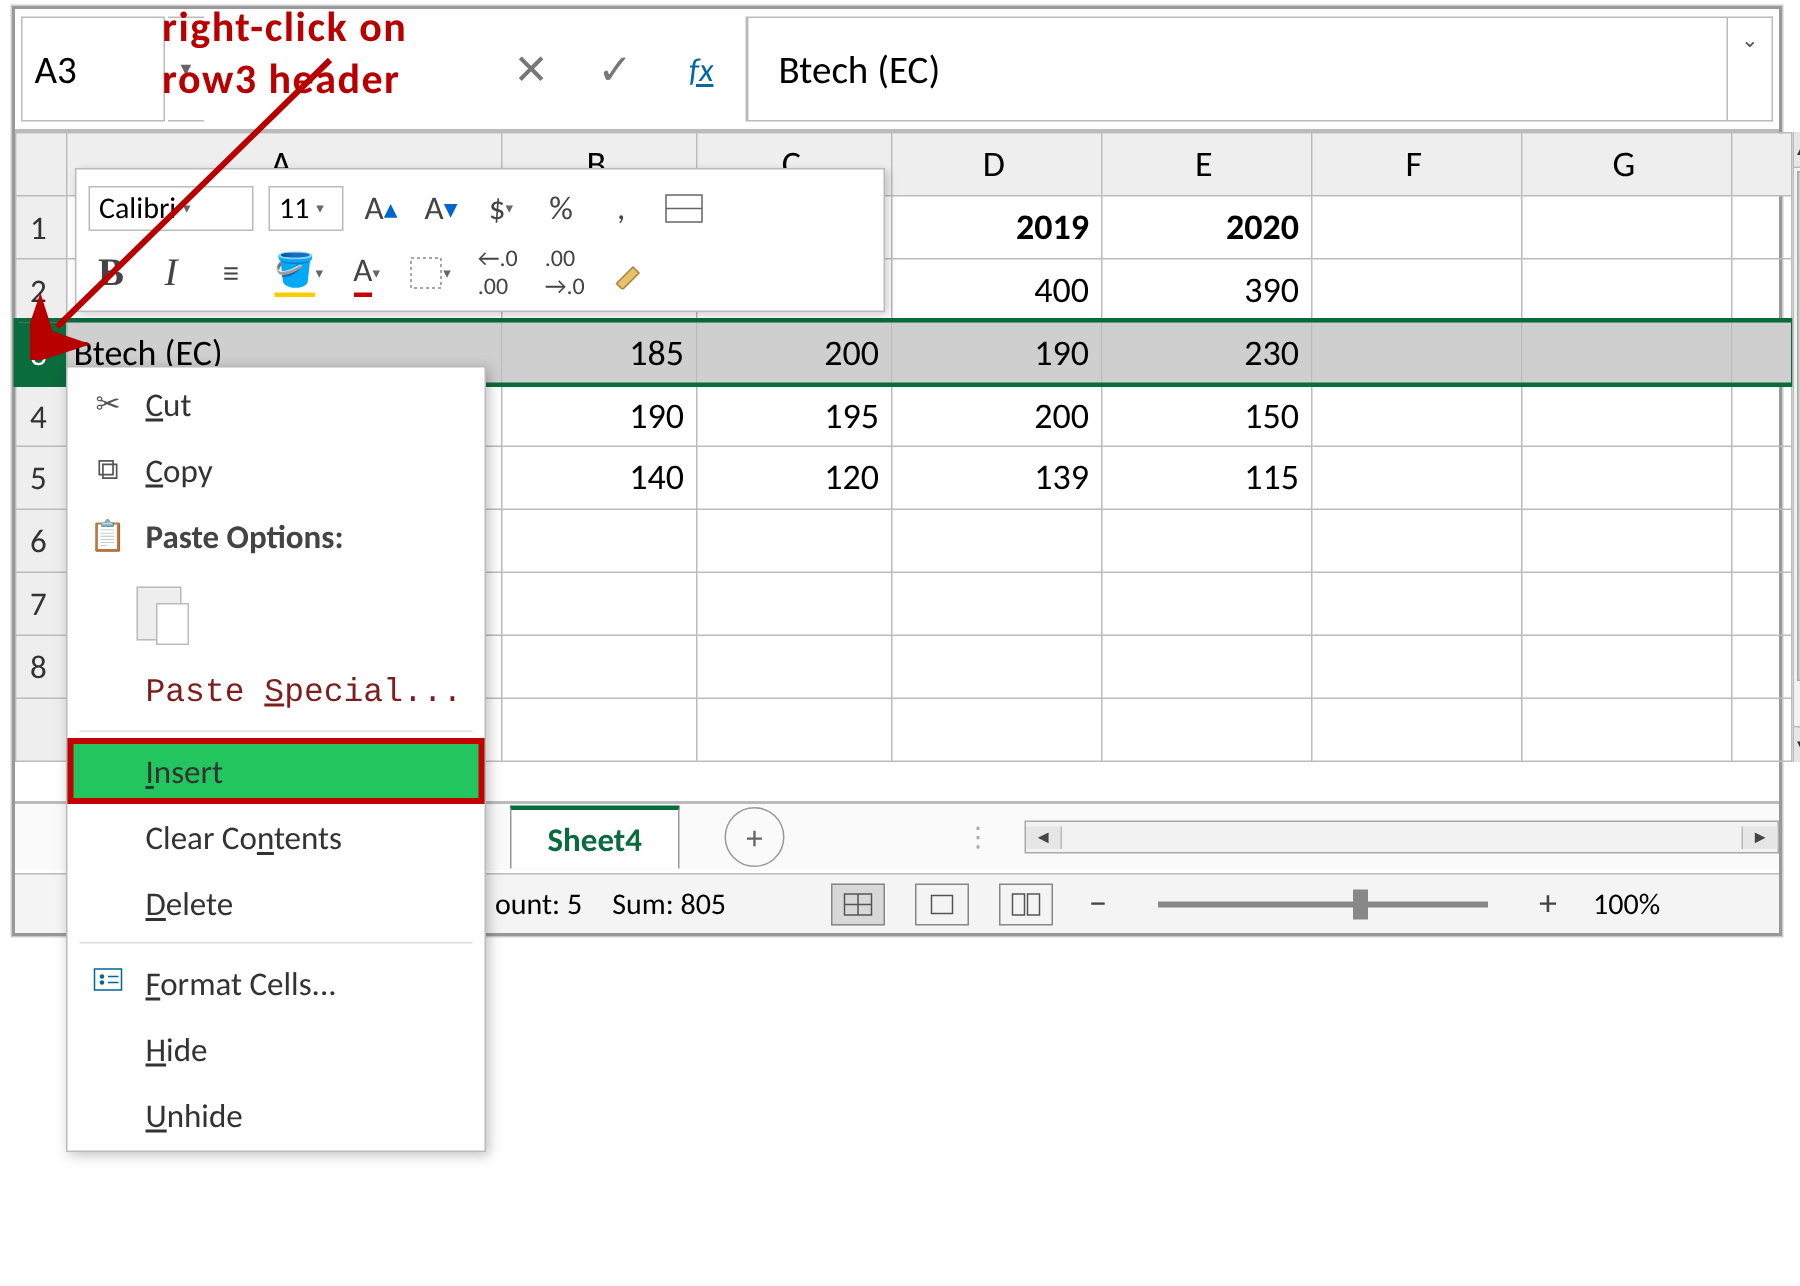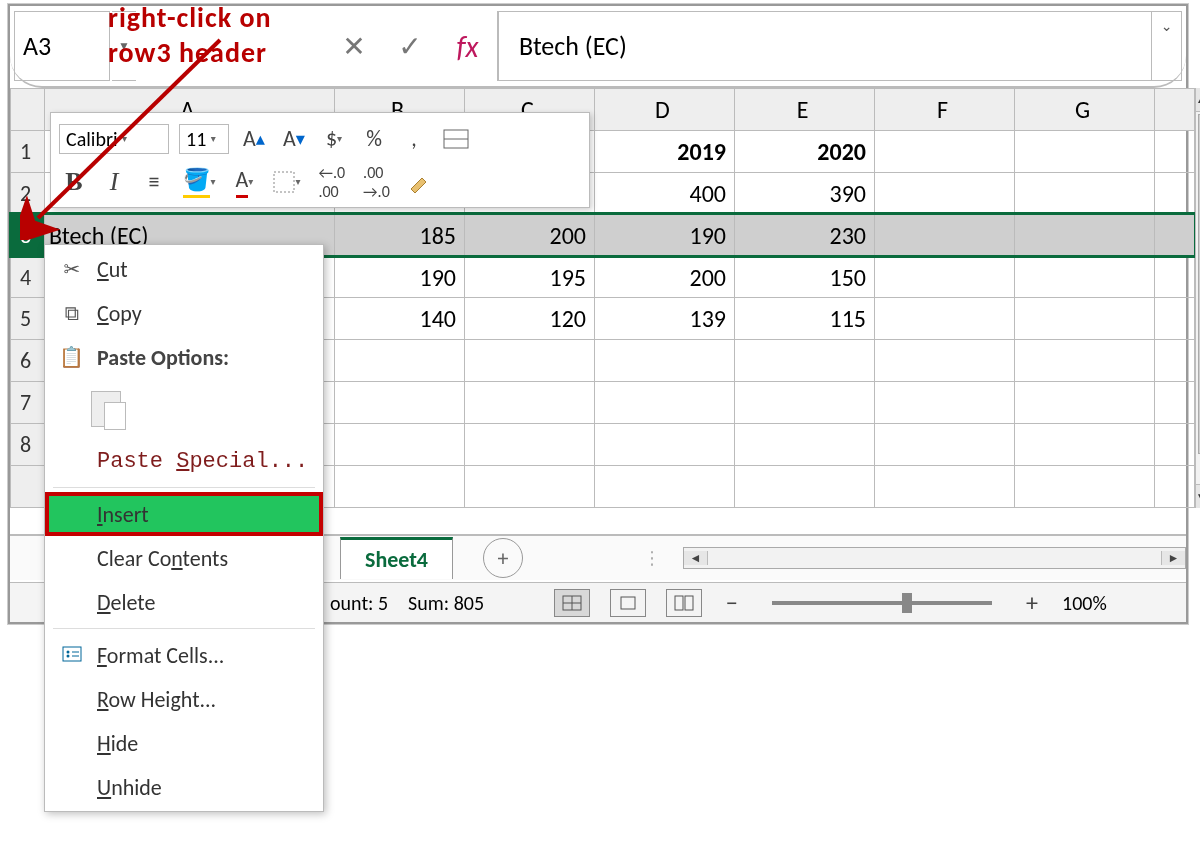--- a/index.html
+++ b/index.html
@@ -22,21 +22,20 @@
     position: relative;
     box-shadow: 0 0 0 1px #ccc;
   }
   
   .formula-bar {
     display: flex;
     align-items: center;
     border-bottom: 2px solid #bbb;
     height: 82px;
     padding: 0 4px;
-    border-radius: 32px;
   }
   .name-box {
     width: 96px;
     height: 70px;
     border: 1px solid #bbb;
     padding-left: 8px;
     font-size: 26px;
     display: flex;
     align-items: center;
     margin-right: 2px;
@@ -60,24 +59,25 @@
     justify-content: center;
     font-size: 28px;
     color: #777;
   }
   .fx-label {
     width: 60px;
     height: 70px;
     display: flex;
     align-items: center;
     justify-content: center;
-    font-size: 30px;
+    font-size: 22px;
     font-style: italic;
-    color: #be185d;
+    color: #0369a1;
     border-right: 1px solid #bbb;
+    text-decoration: underline;
   }
   .formula-input {
     flex: 1;
     height: 70px;
     border: 1px solid #bbb;
     font-size: 26px;
     padding-left: 20px;
     display: flex;
     align-items: center;
   }
@@ -602,23 +602,19 @@
           <circle cx="6" cy="6" r="1.5" fill="#069"></circle>
           <circle cx="6" cy="10" r="1.5" fill="#069"></circle>
           <line x1="10" y1="6" x2="17" y2="6" stroke="#069"></line>
           <line x1="10" y1="10" x2="17" y2="10" stroke="#069"></line>
         </svg>
     </span>
     <span><span class="us">F</span>ormat Cells...</span>
   </div>
   <div class="item">
     <span class="ico"></span>
-    <span><span class="us">R</span>ow Height...</span>
-  </div>
-  <div class="item">
-    <span class="ico"></span>
     <span><span class="us">H</span>ide</span>
   </div>
   <div class="item">
     <span class="ico"></span>
     <span><span class="us">U</span>nhide</span>
   </div>
 </div>
 
 </body></html>

